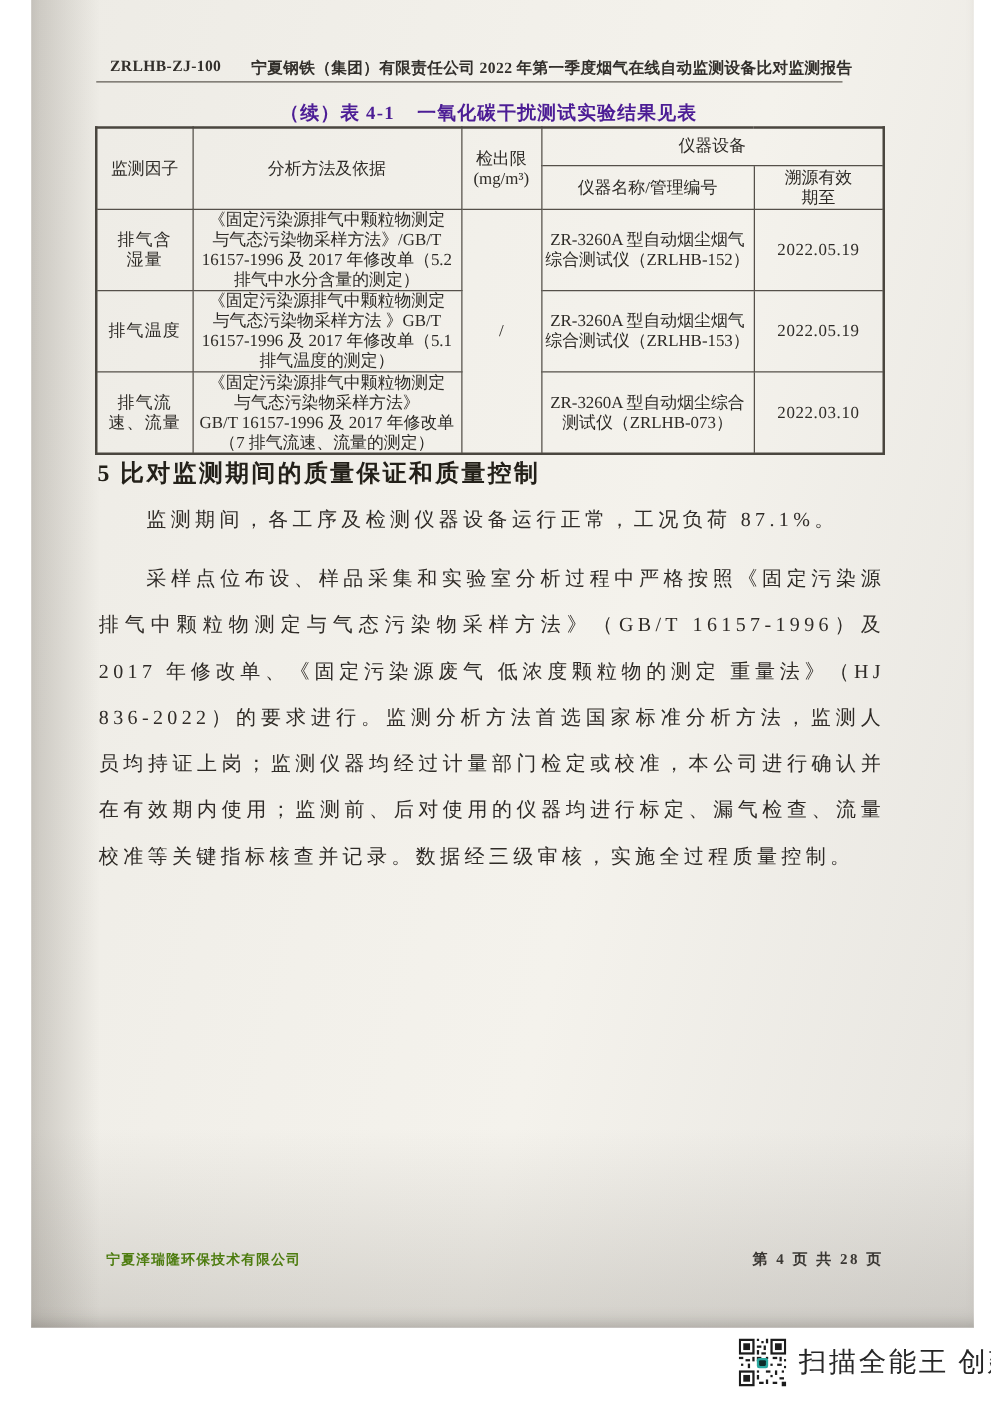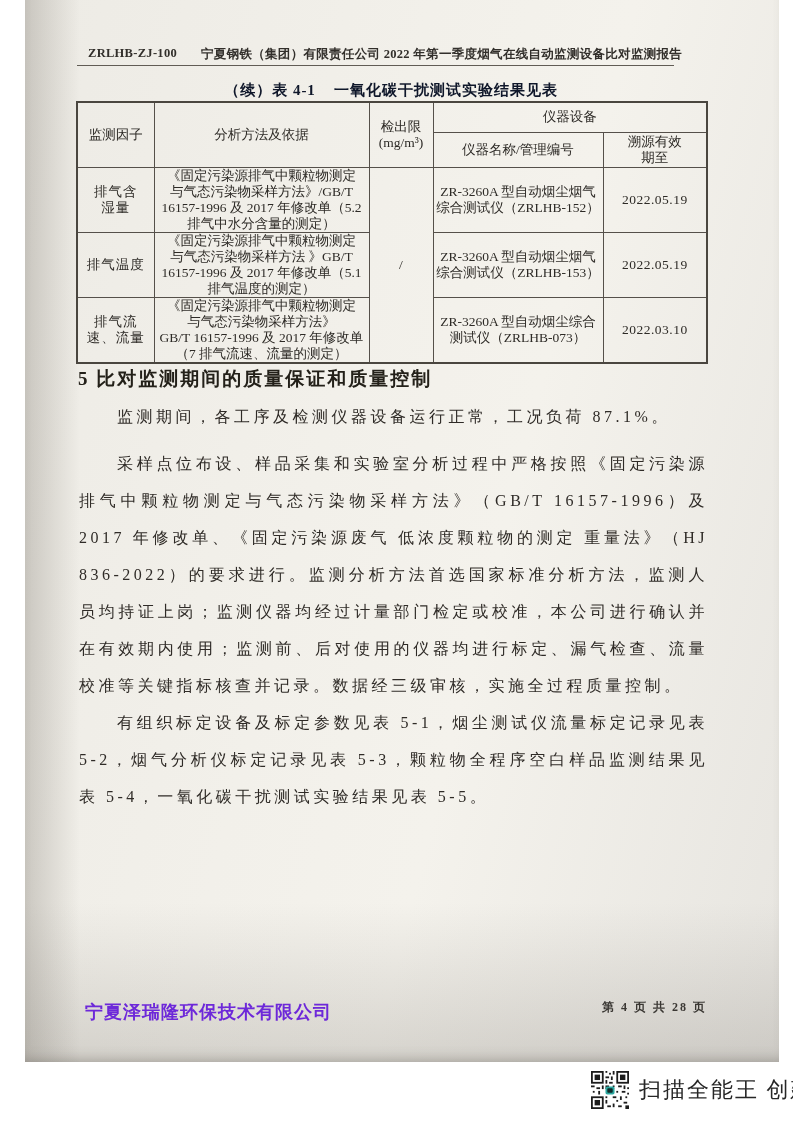--- a/index.html
+++ b/index.html
@@ -16,21 +16,21 @@
       linear-gradient(104deg,#edebe5 0%,#f2f0ea 40%,#f4f2ec 60%,#e7e5e0 100%);
     box-shadow: inset 0 -10px 14px -9px rgba(95,90,84,.45);
   }
   .doc-header{
     position:absolute;left:88px;top:46px;width:615px;display:flex;gap:24px;
     font-size:12.5px;font-weight:bold;color:#322f2b;white-space:nowrap;letter-spacing:.3px;
   }
   .header-rule{position:absolute;left:77px;top:65px;width:597px;border-top:1.6px solid #615c55;}
   .table-caption{
     position:absolute;left:76px;top:81px;width:630px;display:flex;justify-content:center;gap:18px;
-    font-size:15px;font-weight:bold;color:#0f172a;letter-spacing:1px;white-space:nowrap;
+    font-size:15px;font-weight:bold;color:#4c1d95;letter-spacing:1px;white-space:nowrap;
   }
   table.info-table{
     position:absolute;left:76px;top:101px;width:630px;table-layout:fixed;
     border-collapse:collapse;border:2px solid #4a463f;
   }
   table.info-table th,table.info-table td{
     border:1px solid #55504a;font-weight:normal;text-align:center;vertical-align:middle;
     padding:0 1px;color:#2d2a26;font-size:13.5px;line-height:16px;
   }
   .pre{white-space:pre-line;}
@@ -39,21 +39,21 @@
   td.date{letter-spacing:.5px;}
   .section-heading{
     position:absolute;left:78px;top:366px;font-size:19px;font-weight:bold;color:#232019;letter-spacing:2px;
   }
   .body-text{
     position:absolute;left:79px;top:398px;width:629px;
     font-size:16px;line-height:37px;letter-spacing:3.5px;text-align:justify;color:#2f2b27;
   }
   .body-text p{margin:0;text-indent:38px;}
   .body-text p.first{margin-bottom:10px;}
-  .footer-company{position:absolute;left:85px;top:1000px;font-size:18px;font-weight:bold;letter-spacing:1px;color:#6d28d9;}
+  .footer-company{position:absolute;left:85px;top:1000px;font-size:11px;font-weight:bold;letter-spacing:1px;color:#4d7c0f;}
   .footer-page{position:absolute;left:557px;top:999px;width:150px;text-align:right;font-size:12px;font-weight:bold;letter-spacing:2px;color:#3a3733;}
   .scanner-mark{position:absolute;left:591px;top:1069px;display:flex;align-items:center;gap:10px;}
   .scanner-mark svg{display:block;}
   .scanner-text{font-size:22px;color:#262626;letter-spacing:2px;white-space:nowrap;}
 </style>
 </head>
 <body>
 
 <div class="paper"></div>
 
@@ -123,21 +123,20 @@
     <td class="date">2022.03.10</td>
   </tr>
 </tbody>
   </table>
 
 <div class="section-heading">5 比对监测期间的质量保证和质量控制</div>
 
 <div class="body-text">
   <p class="first">监测期间，各工序及检测仪器设备运行正常，工况负荷 87.1%。</p>
   <p>采样点位布设、样品采集和实验室分析过程中严格按照《固定污染源排气中颗粒物测定与气态污染物采样方法》（GB/T 16157-1996）及 2017 年修改单、《固定污染源废气 低浓度颗粒物的测定 重量法》（HJ 836-2022）的要求进行。监测分析方法首选国家标准分析方法，监测人员均持证上岗；监测仪器均经过计量部门检定或校准，本公司进行确认并在有效期内使用；监测前、后对使用的仪器均进行标定、漏气检查、流量校准等关键指标核查并记录。数据经三级审核，实施全过程质量控制。</p>
-  <p>有组织标定设备及标定参数见表 5-1，烟尘测试仪流量标定记录见表 5-2，烟气分析仪标定记录见表 5-3，颗粒物全程序空白样品监测结果见表 5-4，一氧化碳干扰测试实验结果见表 5-5。</p>
 </div>
 
 <div class="footer-company">宁夏泽瑞隆环保技术有限公司</div>
 <div class="footer-page">第 4 页 共 28 页</div>
 
 <div class="scanner-mark">
   <span>
     <svg width="38" height="42" viewBox="0 0 42 42" xmlns="http://www.w3.org/2000/svg">
       <rect x="0" y="0" width="42" height="42" fill="#ffffff"></rect>
       <g fill="#1c1c1c">

